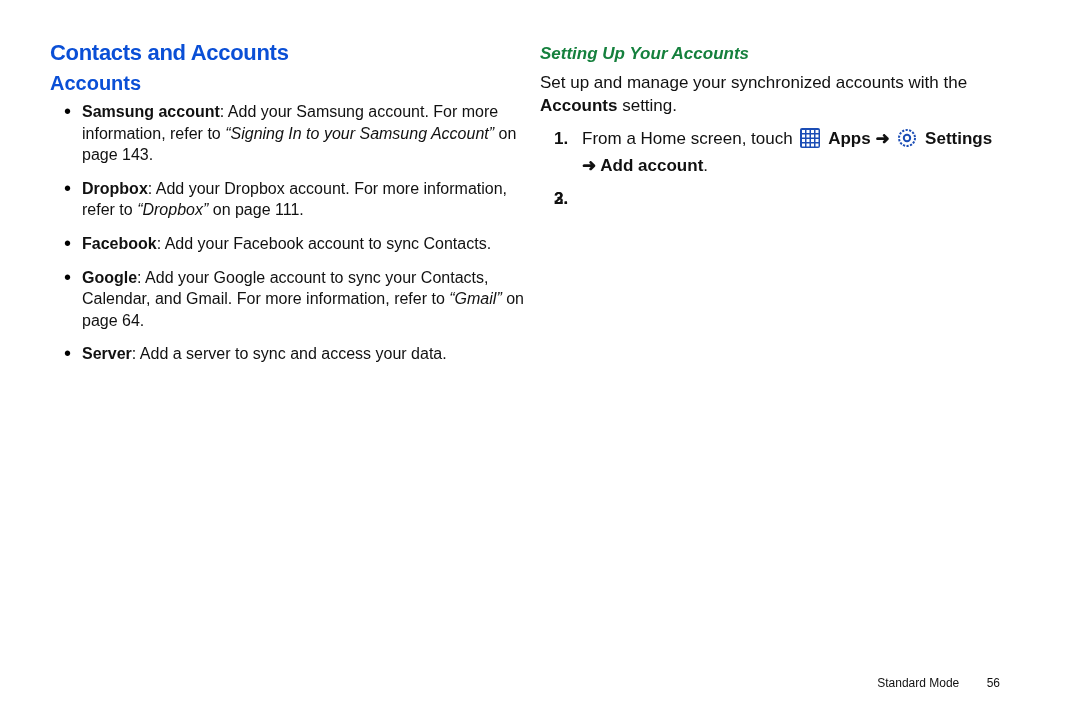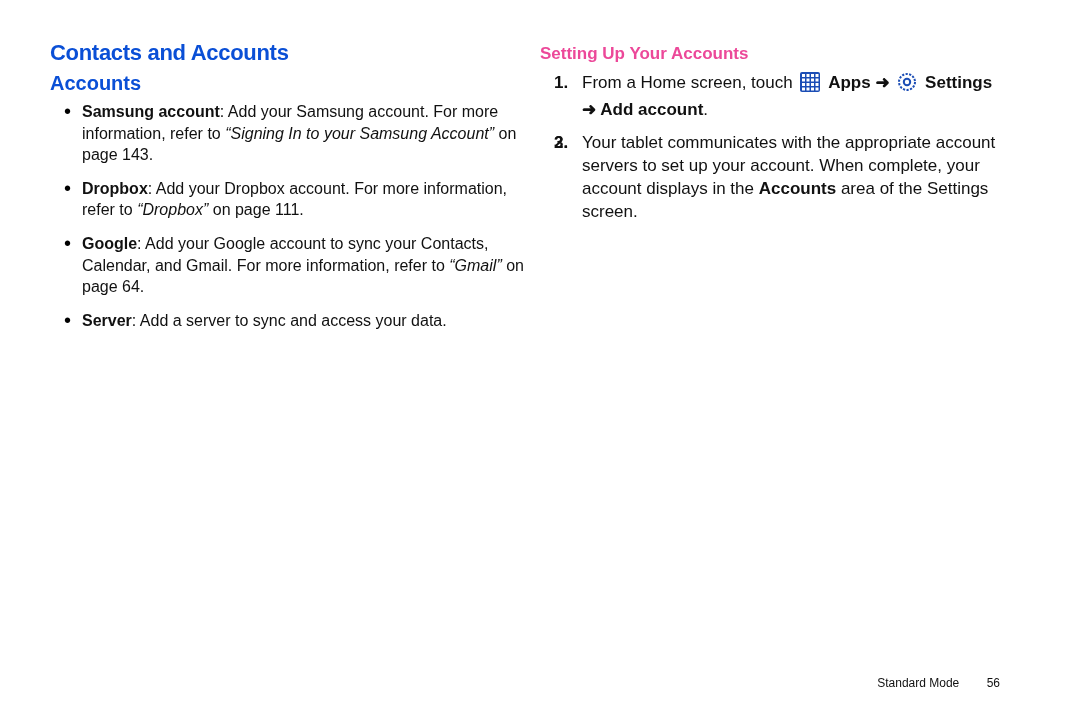--- a/index.html
+++ b/index.html
@@ -29,21 +29,22 @@
     margin: 0 0 6px 0;
     letter-spacing: -0.3px;
   }
   h2.blue {
     color: #0a4fd6;
     font-size: 20px;
     font-weight: 900;
     margin: 4px 0 6px 0;
   }
   h3.blue-italic {
-    color: #ec4899;
+    color: #15803d;
+    font-style: italic;
     font-weight: 900;
     font-size: 17px;
     margin: 4px 0 8px 0;
   }
   p {
     font-size: 17px;
     line-height: 1.35;
     margin: 0 0 10px 0;
   }
   ul.bullets {
@@ -122,30 +123,36 @@
     <h2 class="blue">Accounts</h2>
 
     <ul class="bullets">
       <li>
         <span class="b">Samsung account</span><span>: Add your Samsung account. For more information, refer to </span><span class="i">“Signing In to your Samsung Account”</span><span> on page 143.</span>
       </li>
       <li>
         <span class="b">Dropbox</span><span>: Add your Dropbox account. For more information, refer to </span><span class="i">“Dropbox”</span><span> on page 111.</span>
       </li>
       <li>
+        <span class="b">Facebook</span><span>: Add your Facebook account to sync Contacts.</span>
+      </li>
+      <li>
         <span class="b">Google</span><span>: Add your Google account to sync your Contacts, Calendar, and Gmail. For more information, refer to </span><span class="i">“Gmail”</span><span> on page 64.</span>
       </li>
       <li>
         <span class="b">Server</span><span>: Add a server to sync and access your data.</span>
       </li>
     </ul>
   </div>
 
   <div class="col">
     <h3 class="blue-italic">Setting Up Your Accounts</h3>
+    <p>
+      <span>Set up and manage your synchronized accounts with the </span><span class="b">Accounts</span><span> setting.</span>
+    </p>
 
     <ol class="steps">
       <li>
         <span class="num">1.</span>
         <span>From a Home screen, touch </span>
         
         <span class="icon">
           <svg class="apps-grid-svg" width="20" height="20" viewBox="0 0 20 20">
             <rect x="2" y="2" width="3" height="3"></rect>
               <rect x="6.5" y="2" width="3" height="3"></rect>
@@ -179,22 +186,19 @@
         <span class="b arrow-char"> ➜ </span><span class="b">Add account</span><span>.</span>
       </li>
       <li>
         <span class="num">2.</span>
       </li>
       <li>
         <span class="num">3.</span>
       </li>
     </ol>
 
-    <p class="tail">
-      <span>Your tablet communicates with the appropriate account servers to set up your account. When complete, your account displays in the </span><span class="b">Accounts</span><span> area of the Settings screen.</span>
-    </p>
   </div>
 </div>
 
 <div class="footer">
   <span>Standard Mode</span>
   <span class="pg">56</span>
 </div>
 
 </body></html>

